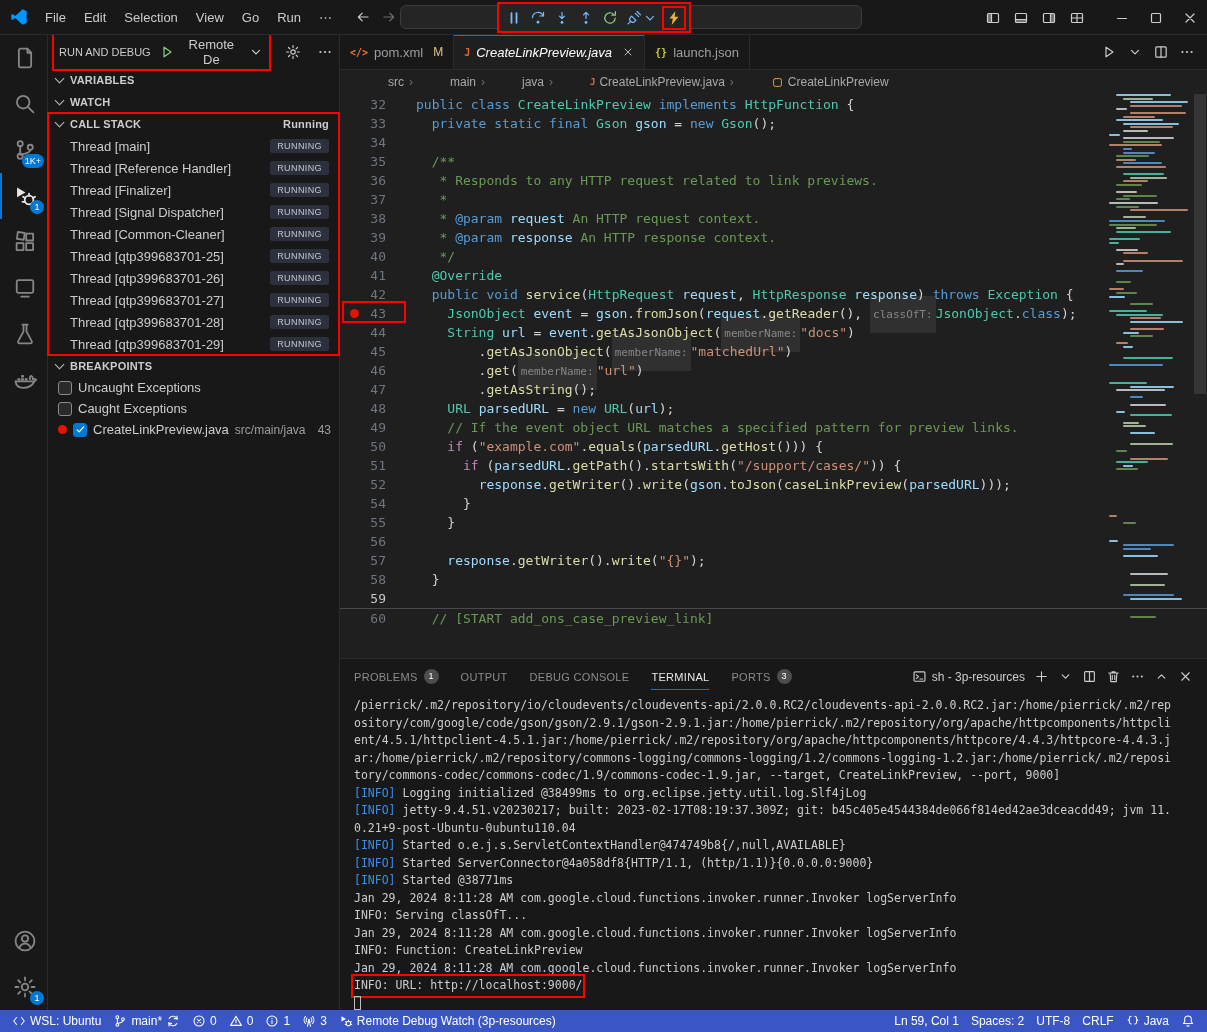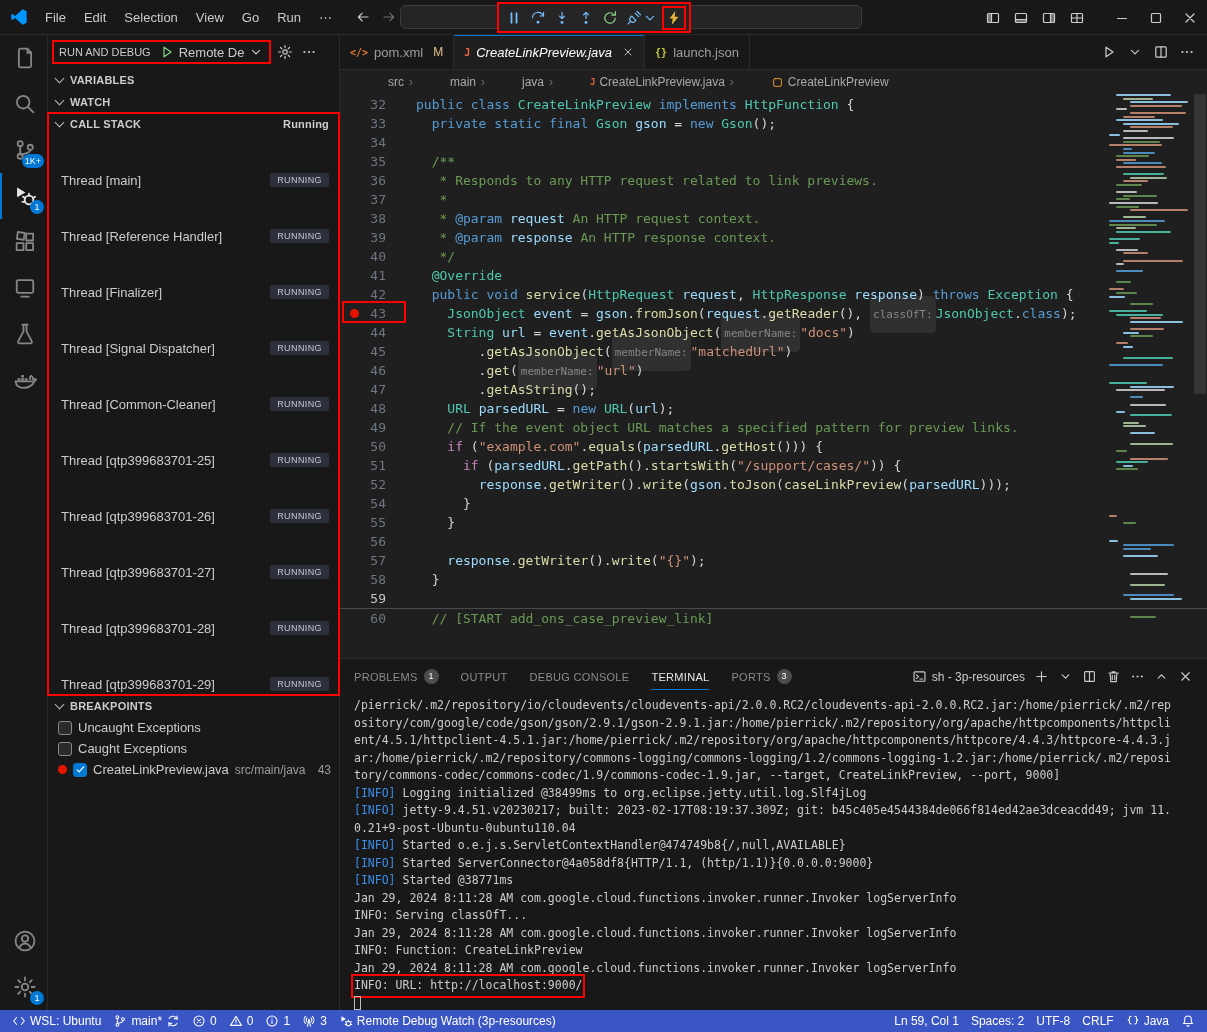--- a/index.html
+++ b/index.html
@@ -38,39 +38,39 @@
   .ab-item { position:relative; width:48px; height:46px; display:flex; align-items:center;
     justify-content:center; color:#868686; border-left:2px solid transparent; }
   .ab-item svg { width:24px; height:24px; }
   .ab-item.active { color:#e7e7e7; border-left:2px solid #0078d4; }
   .ab-badge { position:absolute; right:4px; bottom:5px; background:#0078d4; color:#fff;
     font-size:9px; line-height:14px; min-width:14px; text-align:center; border-radius:9px; padding:0 3px; }
 
   
   .sidebar { width:292px; background:#181818; border-right:1px solid #2b2b2b;
     display:flex; flex-direction:column; flex:none; font-size:13px; }
-  .sidebar-top { height:34px; display:flex; align-items:center; padding:0 6px; gap:8px; flex:none; }
+  .sidebar-top { height:34px; display:flex; align-items:center; padding:0 6px; gap:16px; flex:none; }
   .rd-box { display:flex; align-items:center; gap:8px; padding:2px 5px; outline:2px solid #ff0000; }
   .rd-title { font-size:11px; color:#cccccc; white-space:nowrap; }
   .rd-config { display:flex; align-items:center; gap:4px; background:#181818; color:#cccccc;
     font-size:13px; border:none; }
   .rd-config .play { color:#89d185; }
   .rd-config .chev { color:#cccccc; }
   .sb-iconbtn { color:#cccccc; display:flex; align-items:center; }
   .section { display:flex; flex-direction:column; flex:none; }
   .section-header { height:22px; display:flex; align-items:center; font-size:11px; font-weight:bold;
     color:#cccccc; letter-spacing:.2px; }
   .twisty { width:7px; height:7px; border-left:1px solid #bbb; border-bottom:1px solid #bbb;
     transform:rotate(-45deg); margin:0 7px 3px 8px; flex:none; }
   .sec-status { margin-left:auto; margin-right:10px; font-weight:bold; font-size:11px; color:#cccccc; }
   .sec-body { flex:1; }
   .sec-variables .sec-body { height:353px; }
   .sec-watch .sec-body { height:214px; }
   .sec-callstack { outline:2px solid #ff0000; outline-offset:-1px; }
-  .thread-row { height:22px; display:flex; align-items:center; padding:0 10px 0 13px;margin-top:34px; }
+  .thread-row { height:22px; display:flex; align-items:center; padding:0 10px 0 22px; }
   .thread-label { white-space:nowrap; overflow:hidden; }
   .thread-badge { margin-left:auto; background:#2d313e; color:#c3c7cf; font-size:9px;
     padding:2px 7px; border-radius:2px; letter-spacing:.4px; }
   .bp-row { height:21px; display:flex; align-items:center; gap:6px; padding:0 8px 0 10px; }
   .checkbox { width:14px; height:14px; border:1px solid #8a8a8a; border-radius:3px;
     background:#2a2a2a; flex:none; display:flex; align-items:center; justify-content:center; }
   .checkbox.checked { background:#0078d4; border-color:#0078d4; color:#fff; }
   .checkbox svg { width:11px; height:11px; }
   .bp-dot-side { width:9px; height:9px; border-radius:50%; background:#e51400; flex:none; }
   .bp-path { color:#9d9d9d; font-size:12px; white-space:nowrap; overflow:hidden; }
@@ -104,21 +104,21 @@
     font-family:"DejaVu Sans Mono",monospace; font-size:13px; }
   .code-line.sep-top { border-top:1px solid #4a4a4a; }
   .ln { width:62px; flex:none; text-align:right; padding-right:16px; color:#6e7681; position:relative; }
   .ln.ln-active { color:#c6c6c6; }
   .bp-dot { position:absolute; left:10px; top:5px; width:9px; height:9px; border-radius:50%; background:#e51400; }
   .lc { white-space:pre; padding-left:14px; }
   .tk-k { color:#569cd6; } .tk-c { color:#c586c0; } .tk-t { color:#4ec9b0; }
   .tk-f { color:#dcdcaa; } .tk-s { color:#ce9178; } .tk-m { color:#6a9955; }
   .tk-v { color:#9cdcfe; } .tk-p { color:#d4d4d4; } .tk-d { color:#569cd6; }
   .tk-dv { color:#9cdcfe; }
-  .tk-h { color:#868686; background:rgba(255,255,255,.08); border-radius:5px; padding:12px 3px;
+  .tk-h { color:#868686; background:rgba(255,255,255,.08); border-radius:0; padding:12px 3px;
     font-size:11px; }
   .gutter-annotation { position:absolute; left:2px; top:207px; width:64px; height:22px;
     border:2px solid #ff0000; pointer-events:none; }
   .minimap { position:absolute; right:14px; top:0; bottom:0; width:86px; opacity:.85; }
   .mm-bar { position:absolute; height:2px; border-radius:1px; }
   .scrollbar { position:absolute; right:0; top:0; width:14px; bottom:0; }
   .scroll-slider { position:absolute; top:0; right:1px; width:12px; height:300px; background:rgba(121,121,121,.25); }
 
   
   .panel { height:352px; flex:none; background:#181818; border-top:1px solid #2b2b2b;

